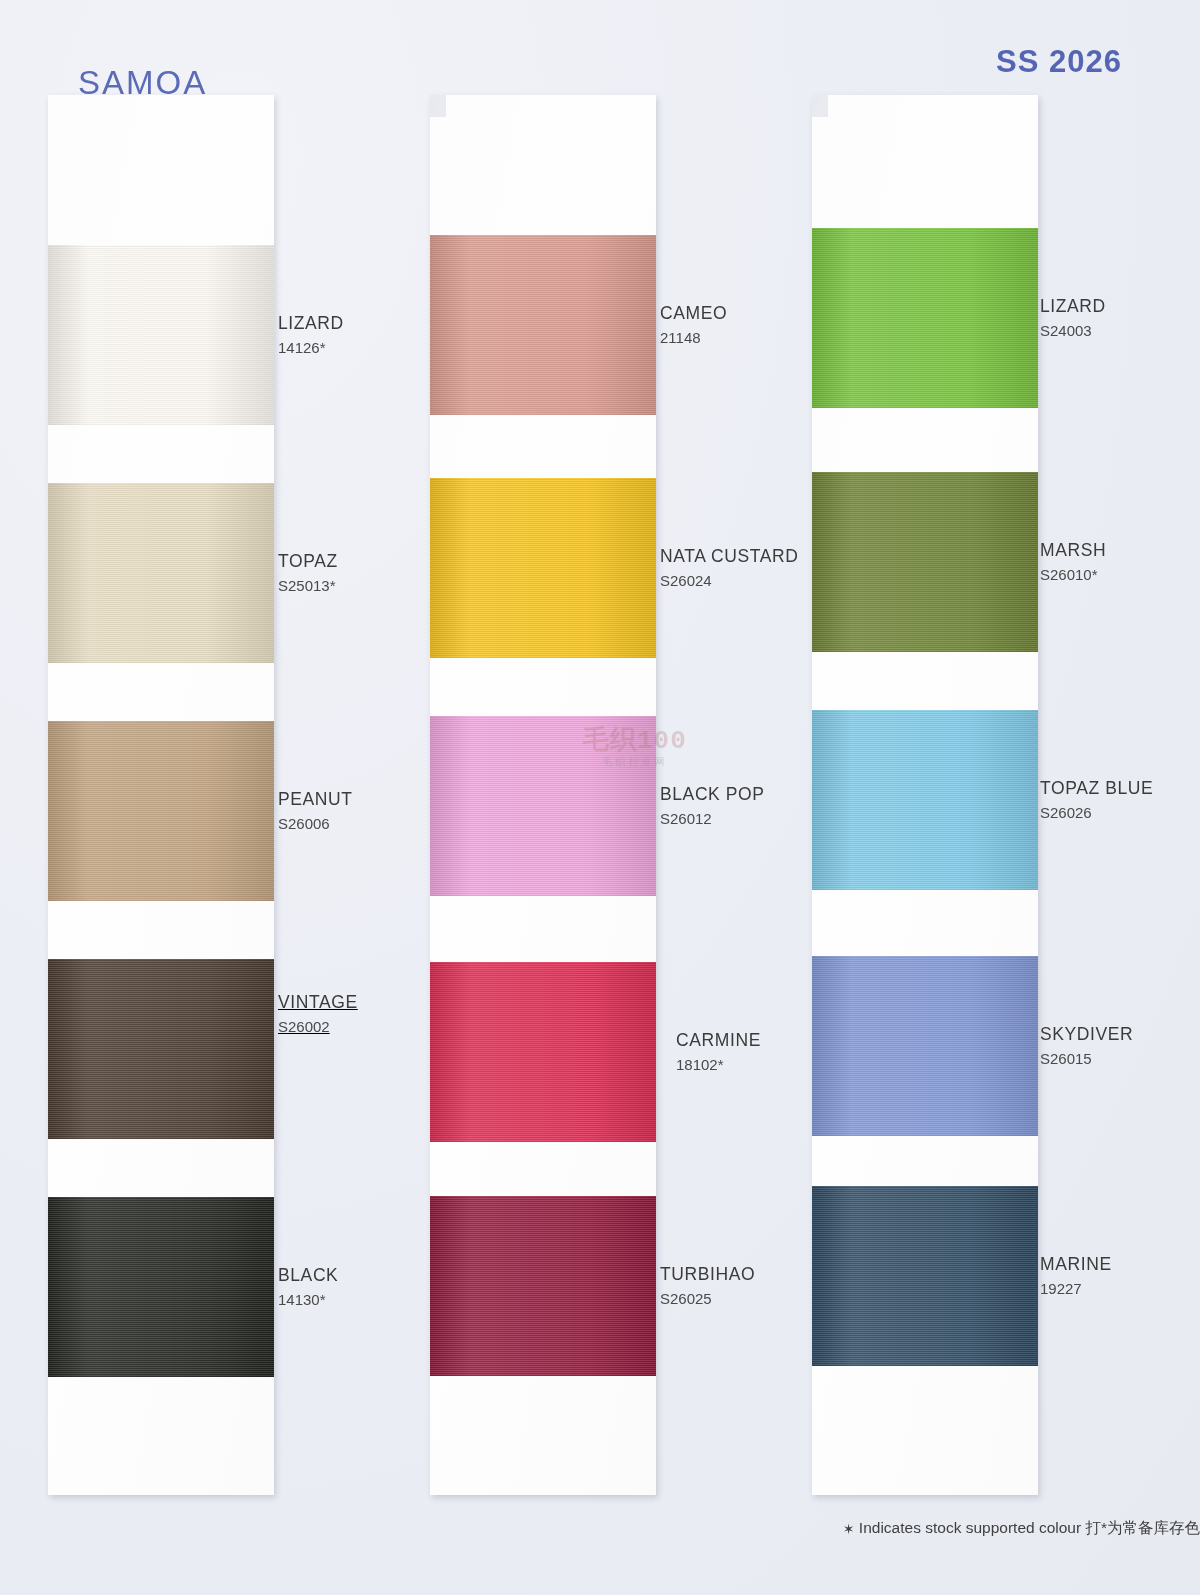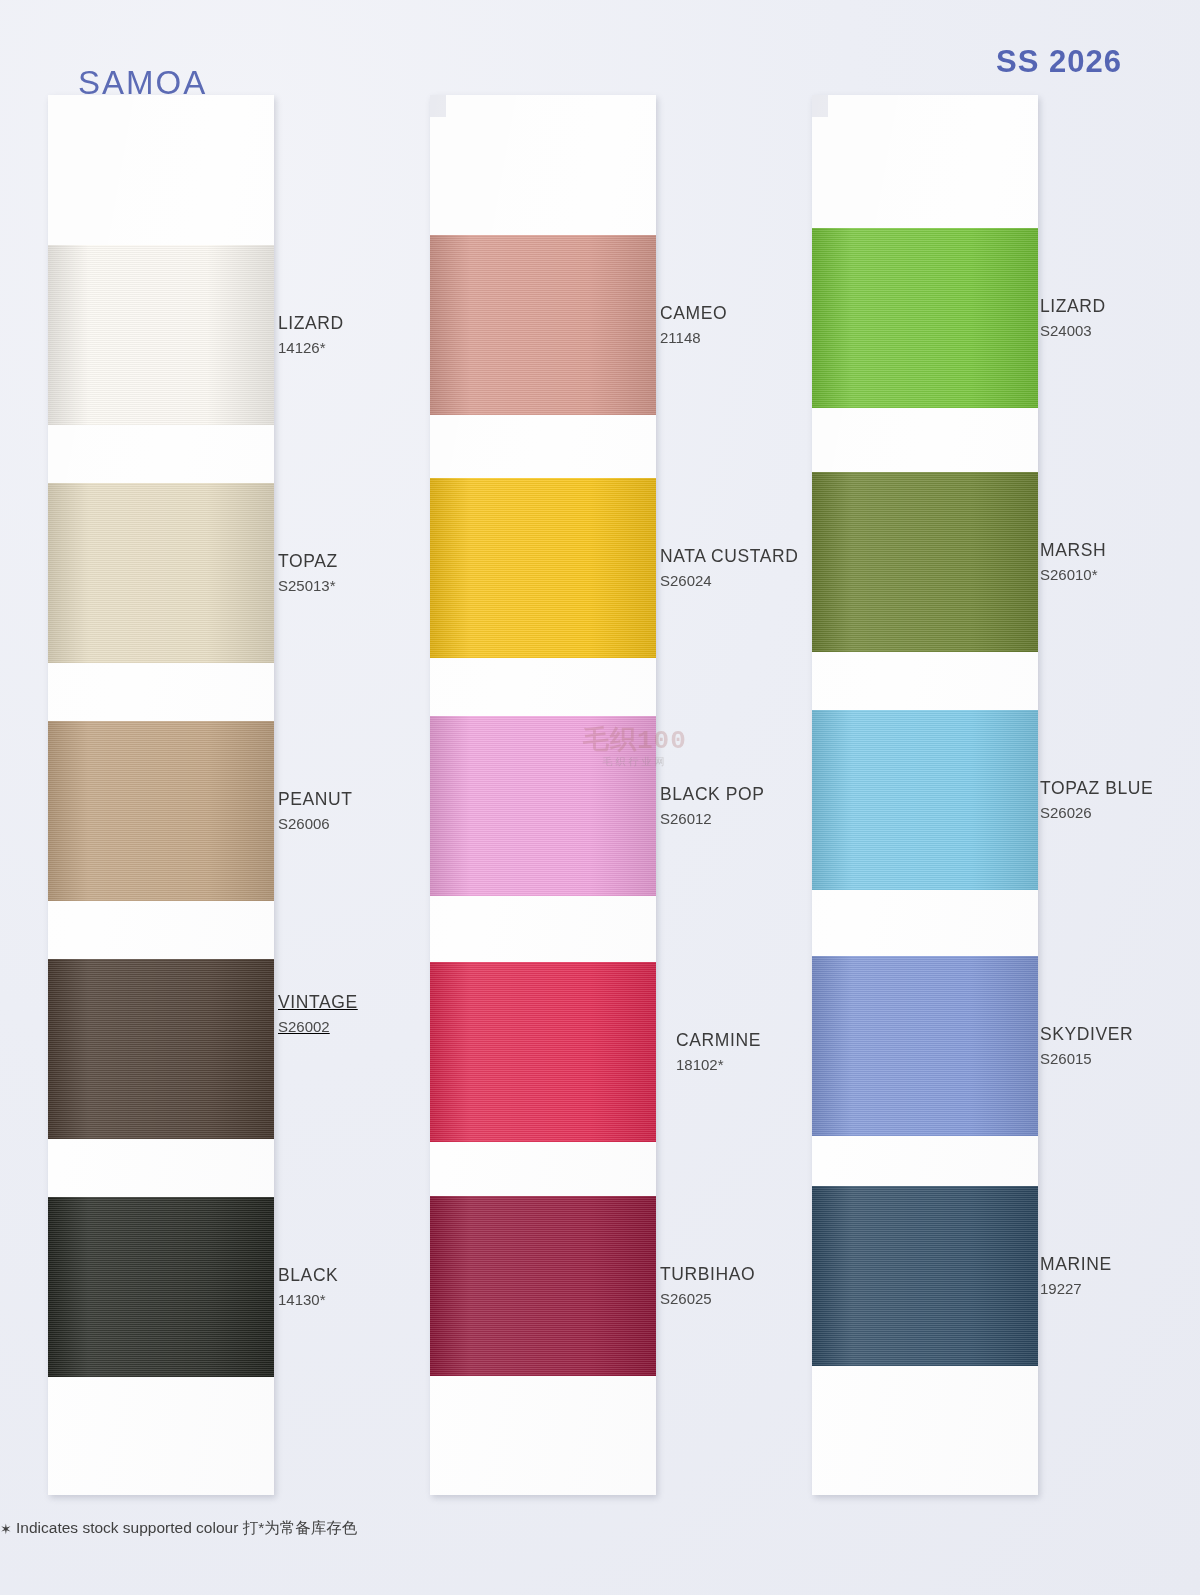--- a/index.html
+++ b/index.html
@@ -19,21 +19,21 @@
   .hdr-left{
     position:absolute;left:78px;top:40px;
     font-size:33px;letter-spacing:2px;color:#5c6bb5;font-weight:400;margin-top:24px;
   }
   .hdr-right{
     position:absolute;right:78px;top:44px;
     font-size:31px;letter-spacing:1px;color:#5565b3;font-weight:bold;
   }
   .footer{
     position:absolute;left:0;right:0;top:1518px;
-    text-align:left;font-size:15.5px;color:#3f3f3f;
+    text-align:right;font-size:15.5px;color:#3f3f3f;
   }
   .footer .star{font-size:14px;vertical-align:-1px;}
 
   
   .col{
     position:absolute;
     top:95px;
     width:226px;
     height:1400px;
     background:#fdfdfd;

